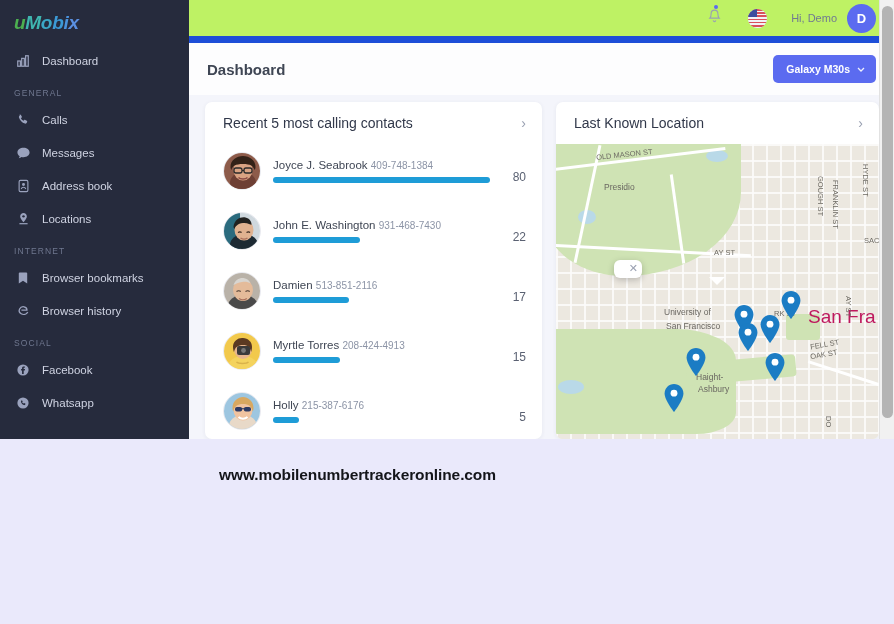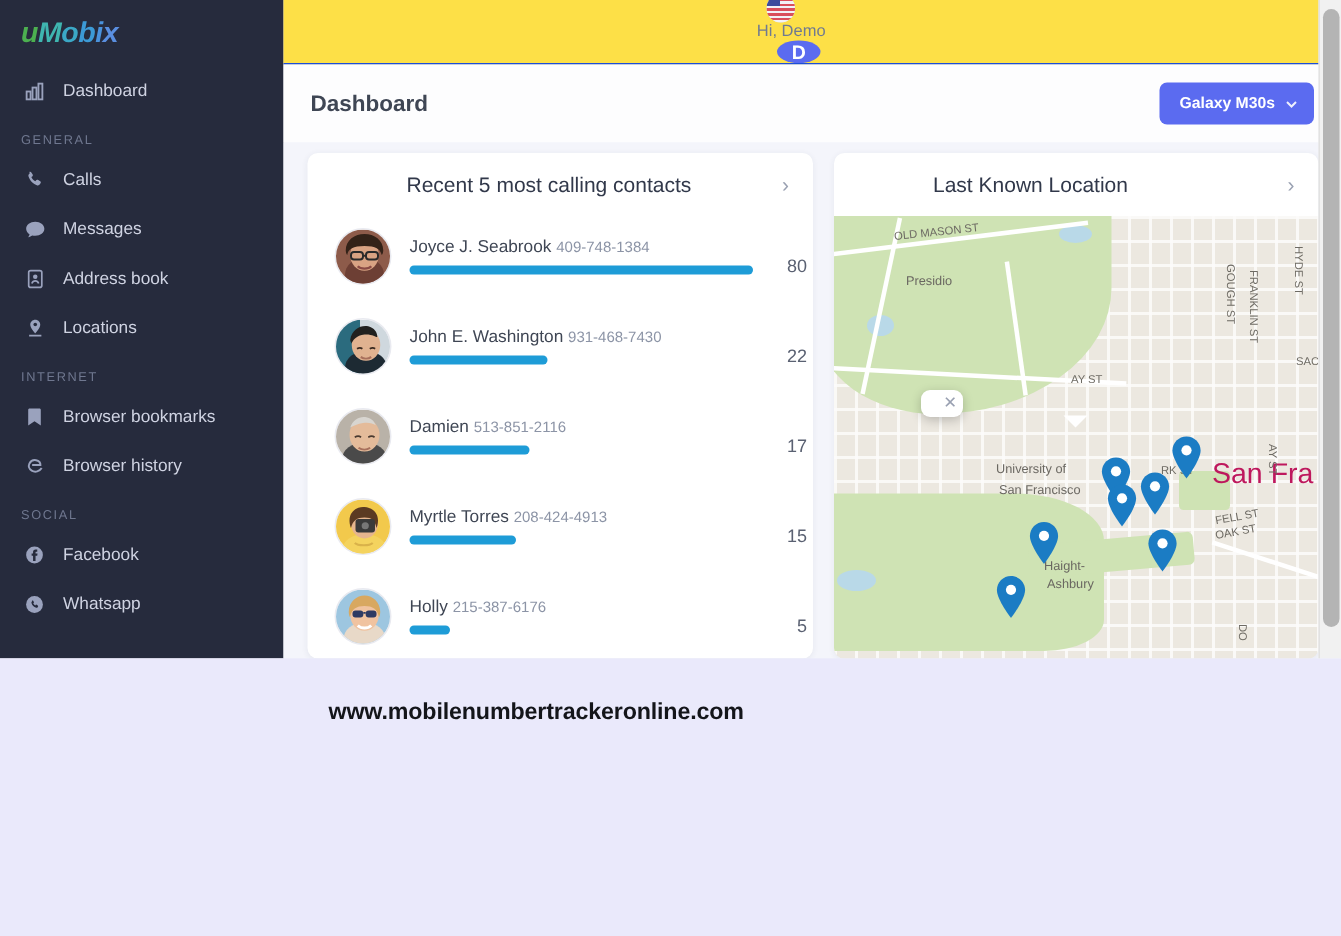--- a/index.html
+++ b/index.html
@@ -62,25 +62,24 @@
     font-size: 8.5px;
     letter-spacing: 1.1px;
     padding: 11px 0 5px 14px;
   }
   #nav-dashboard { margin-top: 10px; }
 
   
   #topbar {
     position: absolute; left: 189px; top: 0;
     width: 705px; height: 43px;
-    background: #fde047;
+    background: #bef264;
     display: flex; align-items: center; justify-content: flex-end;
     padding-right: 18px;
-    border-bottom: 1px solid #1d4ed8;
-    flex-direction: column;
+    border-bottom: 7px solid #1d4ed8;
   }
   #bell-wrap { position: relative; margin-right: 26px; cursor: pointer; }
   #bell-dot {
     position: absolute; top: -3px; left: 7px;
     width: 4px; height: 4px; border-radius: 50%;
     background: #5b6bf0;
   }
   #flag {
     width: 19px; height: 19px; border-radius: 50%;
     overflow: hidden; margin-right: 24px;
@@ -144,34 +143,33 @@
     border-radius: 7px;
     box-shadow: 0 1px 4px rgba(40,50,90,.07);
     overflow: hidden;
   }
   #card-contacts { width: 337px; flex: 0 0 337px; }
   #card-location { width: 323px; flex: 0 0 323px; position: relative; }
 
   .card-head {
     display: flex; align-items: center;
     padding: 13px 16px 10px 18px;
-    margin-left: 48px;
   }
   .card-head h2 {
     font-size: 14px; font-weight: normal; color: #31384a;
     white-space: nowrap;
   }
   .card-head .arrow {
     margin-left: auto; color: #9aa1b2; font-size: 14px; cursor: pointer;
   }
 
   
   .contact-row {
     display: flex; align-items: center;
-    padding: 4px 4px 4px 18px;
+    padding: 4px 16px 4px 18px;
     height: 60px;
     justify-content: space-between;
   }
   .c-avatar {
     width: 38px; height: 38px; border-radius: 50%;
     flex: 0 0 38px; margin-right: 12px;
     overflow: hidden; position: relative;
     border: 1px solid #e9eaf0;
   }
   .c-body { flex: 1 1 auto; min-width: 0; }

